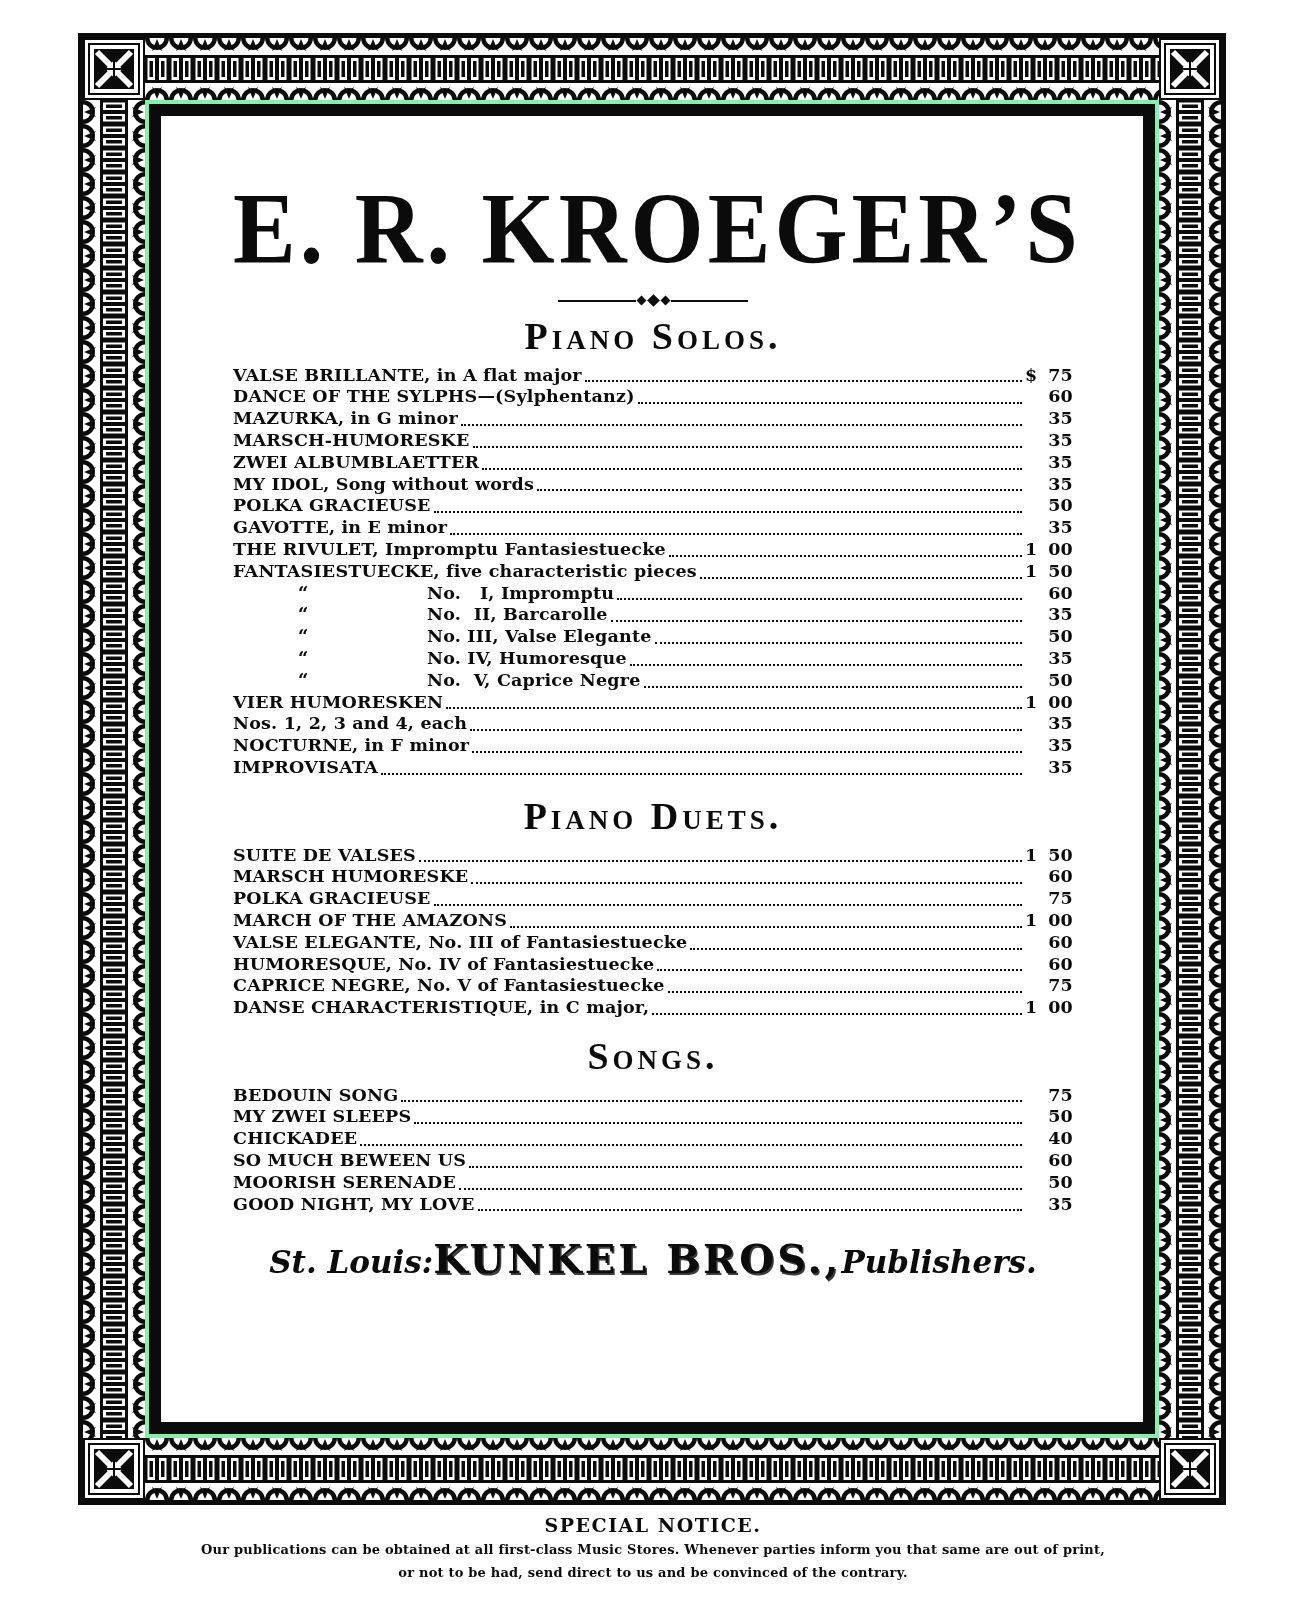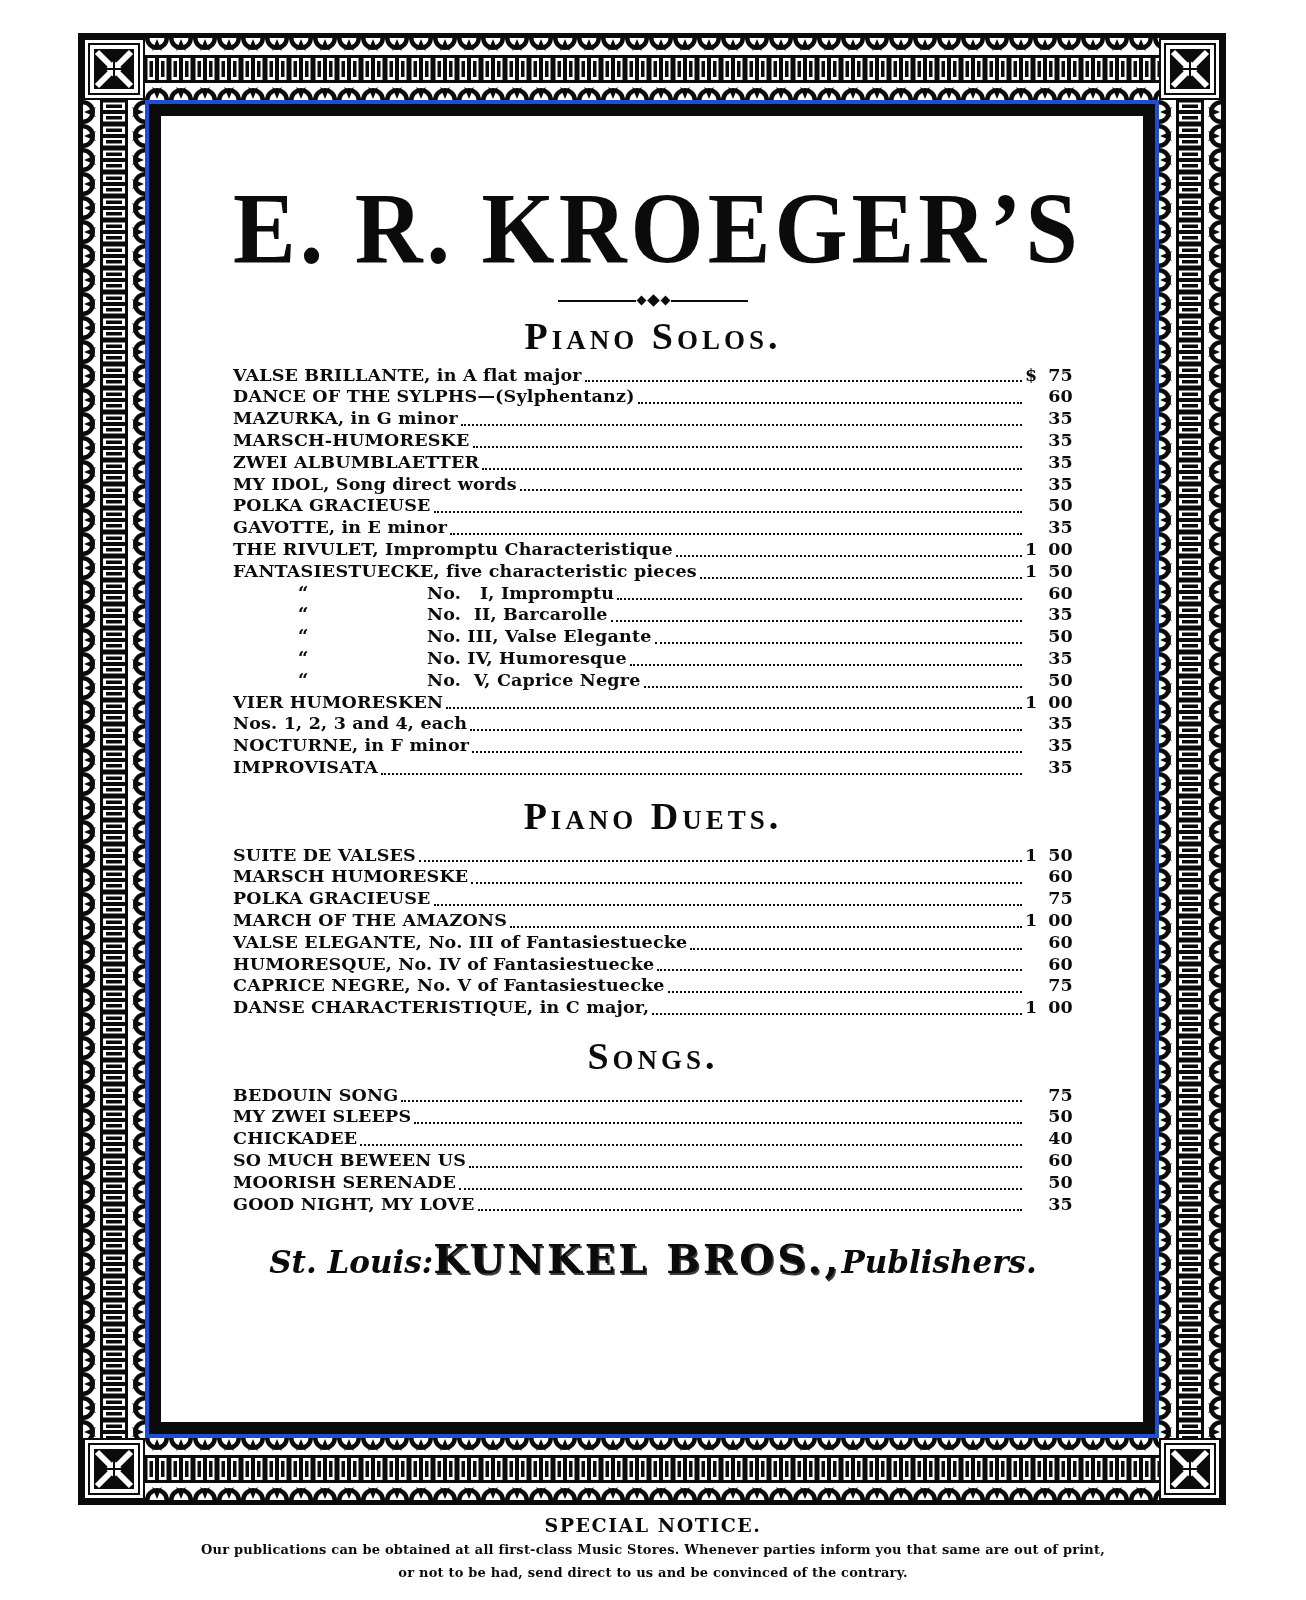--- a/index.html
+++ b/index.html
@@ -4,21 +4,21 @@
 <style>
   html,body{margin:0;padding:0;}
   body{
     width:1306px;height:1600px;position:relative;overflow:hidden;
     background:#ffffff;color:#0b0b0b;
     font-family:"DejaVu Serif","Liberation Serif",serif;
   }
   
   .plate{
     position:absolute;left:78px;top:33px;width:1148px;height:1472px;
-    box-sizing:border-box;border:5px solid #0b0b0b;background:#1d4ed8;
+    box-sizing:border-box;border:5px solid #0b0b0b;background:#86efac;
   }
   .border-art{position:absolute;left:0;top:0;width:1138px;height:1462px;}
   .inner-frame{
     position:absolute;left:66px;top:66px;right:66px;bottom:66px;
     border:12px solid #0b0b0b;background:#fff;
   }
   .content{position:relative;height:100%;box-sizing:border-box;padding:62px 70px 0 72px;}
   
   .main-title{
     margin:0;text-align:center;
@@ -160,24 +160,24 @@
       </div>
 
       <div>
           <div class="section-heading">Piano Solos.</div>
           <div class="price-list">
             <div class="row"><span class="item-title">VALSE BRILLANTE, in A flat major</span><span class="leader"></span><span class="price split"><span>$</span><span>75</span></span></div>
             <div class="row"><span class="item-title">DANCE OF THE SYLPHS—(Sylphentanz)</span><span class="leader"></span><span class="price">60</span></div>
             <div class="row"><span class="item-title">MAZURKA, in G minor</span><span class="leader"></span><span class="price">35</span></div>
             <div class="row"><span class="item-title">MARSCH-HUMORESKE</span><span class="leader"></span><span class="price">35</span></div>
             <div class="row"><span class="item-title">ZWEI ALBUMBLAETTER</span><span class="leader"></span><span class="price">35</span></div>
-            <div class="row"><span class="item-title">MY IDOL, Song direct words</span><span class="leader"></span><span class="price">35</span></div>
+            <div class="row"><span class="item-title">MY IDOL, Song without words</span><span class="leader"></span><span class="price">35</span></div>
             <div class="row"><span class="item-title">POLKA GRACIEUSE</span><span class="leader"></span><span class="price">50</span></div>
             <div class="row"><span class="item-title">GAVOTTE, in E minor</span><span class="leader"></span><span class="price">35</span></div>
-            <div class="row"><span class="item-title">THE RIVULET, Impromptu Characteristique</span><span class="leader"></span><span class="price split"><span>1</span><span>00</span></span></div>
+            <div class="row"><span class="item-title">THE RIVULET, Impromptu Fantasiestuecke</span><span class="leader"></span><span class="price split"><span>1</span><span>00</span></span></div>
             <div class="row"><span class="item-title">FANTASIESTUECKE, five characteristic pieces</span><span class="leader"></span><span class="price split"><span>1</span><span>50</span></span></div>
             <div class="row sub"><span class="ditto">“</span><span class="item-title">No.   I, Impromptu</span><span class="leader"></span><span class="price">60</span></div>
             <div class="row sub"><span class="ditto">“</span><span class="item-title">No.  II, Barcarolle</span><span class="leader"></span><span class="price">35</span></div>
             <div class="row sub"><span class="ditto">“</span><span class="item-title">No. III, Valse Elegante</span><span class="leader"></span><span class="price">50</span></div>
             <div class="row sub"><span class="ditto">“</span><span class="item-title">No. IV, Humoresque</span><span class="leader"></span><span class="price">35</span></div>
             <div class="row sub"><span class="ditto">“</span><span class="item-title">No.  V, Caprice Negre</span><span class="leader"></span><span class="price">50</span></div>
             <div class="row"><span class="item-title">VIER HUMORESKEN</span><span class="leader"></span><span class="price split"><span>1</span><span>00</span></span></div>
             <div class="row"><span class="item-title">Nos. 1, 2, 3 and 4, each</span><span class="leader"></span><span class="price">35</span></div>
             <div class="row"><span class="item-title">NOCTURNE, in F minor</span><span class="leader"></span><span class="price">35</span></div>
             <div class="row"><span class="item-title">IMPROVISATA</span><span class="leader"></span><span class="price">35</span></div>

